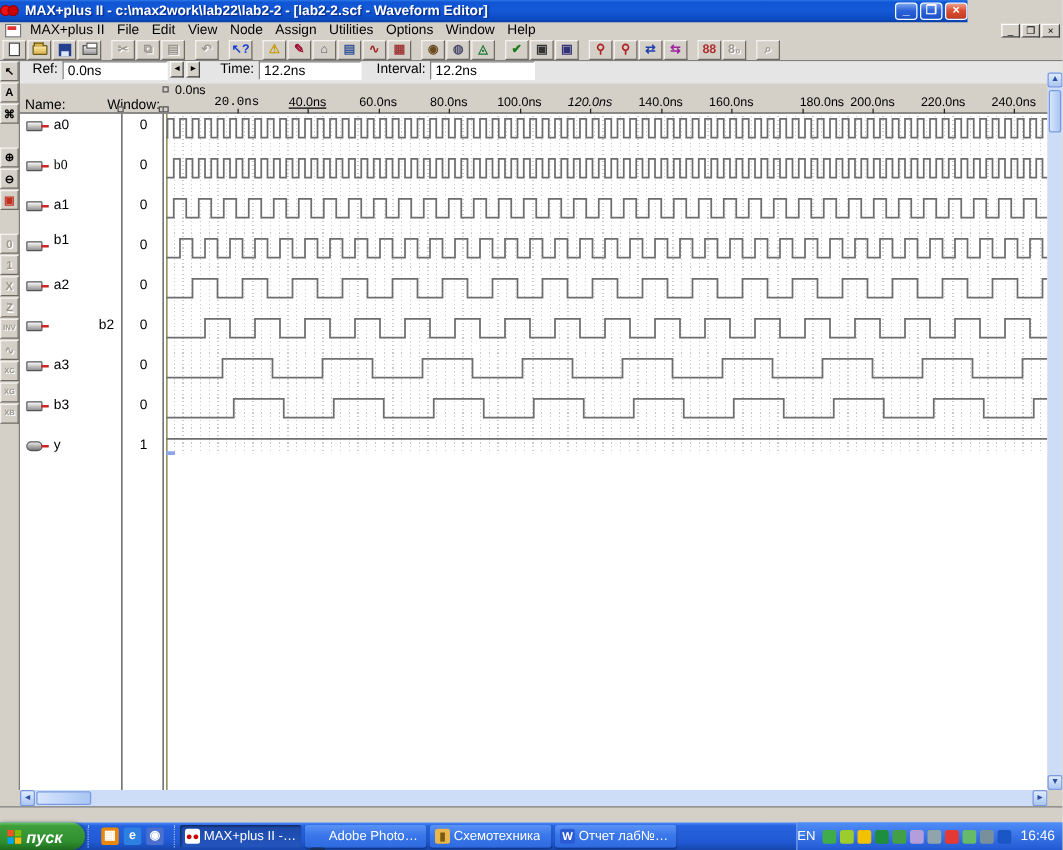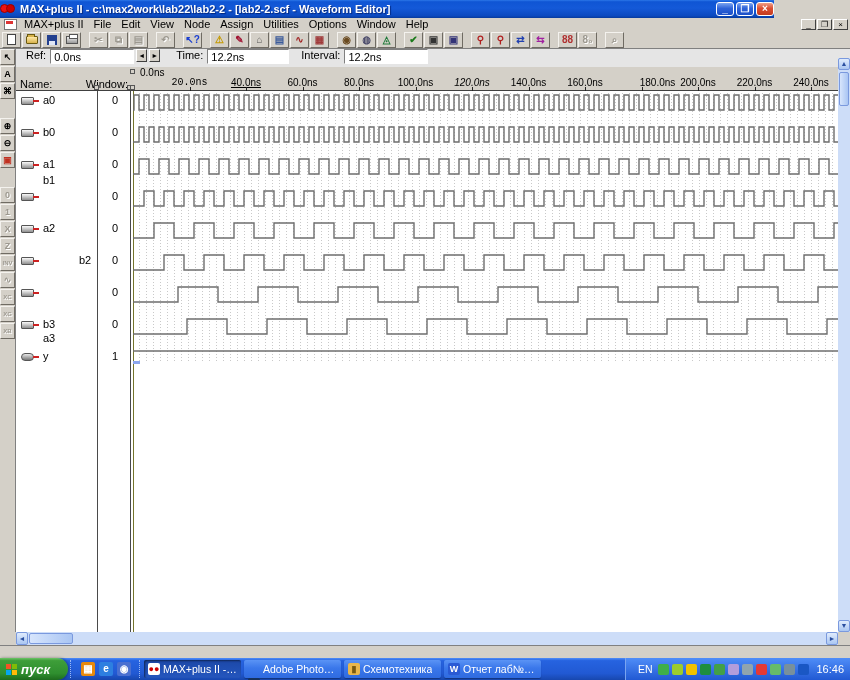--- a/index.html
+++ b/index.html
@@ -107,21 +107,21 @@
   .flag i:nth-child(1){background:#f35325}.flag i:nth-child(2){background:#81bc06}
   .flag i:nth-child(3){background:#05a6f0}.flag i:nth-child(4){background:#ffba08}
   .ql { display:flex; align-items:center; gap:4px; padding:0 6px; }
   .ql-icon { width:14px; height:14px; border-radius:2px; font-size:10px; font-weight:bold; color:#fff; text-align:center; line-height:14px; }
   .tb-div { width:3px; height:18px; border-left:1px dotted #9ab8f5; margin:0 2px; }
   .task { width:97px; height:18px; margin-right:3px; border-radius:2px; display:flex; align-items:center; gap:3px; padding:0 4px;
     background:linear-gradient(180deg,#5a93f5,#3a77ea 45%,#2f6be0); color:#fff; box-shadow:0 1px 1px rgba(0,0,0,.3); }
   .task.active { background:linear-gradient(180deg,#1c48a8,#2456be); box-shadow:inset 1px 1px 2px rgba(0,0,0,.5); }
   .task .t-label { white-space:nowrap; overflow:hidden; text-overflow:ellipsis; font-size:10.5px; }
   .task-icon { flex:0 0 auto; width:12px; height:12px; border-radius:2px; font-size:9px; font-weight:bold; line-height:12px; text-align:center; color:#fff; }
-  .tray { margin-left:auto; height:22px; display:flex; align-items:center; gap:3px; padding:0 6px 0 12px;
+  .tray { margin-left:auto; height:22px; display:flex; align-items:center; gap:3px; padding:0 6px 0 0;
     background:linear-gradient(180deg,#4f8df8,#2159d3); border-left:1px solid #7aa4f0; }
   .lang { color:#fff; font-size:10.5px; margin-right:3px; }
   .tray-ico { width:11px; height:11px; border-radius:2px; }
   .clock { color:#fff; font-size:11px; margin-left:4px; }
 </style>
 </head>
 <body>
 
 <div class="screen">
 
@@ -323,36 +323,36 @@
         <path d="M0 147 L21 147 L21 132 L41 132 L41 147 L61 147 L61 132 L81 132 L81 147 L101 147 L101 132 L121 132 L121 147 L141 147 L141 132 L161 132 L161 147 L181 147 L181 132 L201 132 L201 147 L221 147 L221 132 L241 132 L241 147 L261 147 L261 132 L281 132 L281 147 L301 147 L301 132 L321 132 L321 147 L341 147 L341 132 L361 132 L361 147 L381 147 L381 132 L401 132 L401 147 L421 147 L421 132 L441 132 L441 147 L461 147 L461 132 L481 132 L481 147 L501 147 L501 132 L521 132 L521 147 L541 147 L541 132 L561 132 L561 147 L581 147 L581 132 L601 132 L601 147 L621 147 L621 132 L641 132 L641 147 L661 147 L661 132 L681 132 L681 147 L701 147 L701 132 L705 132" fill="none" stroke="#6e6e6e" stroke-width="1.4"></path>
         <path d="M0 179 L31 179 L31 164 L51 164 L51 179 L71 179 L71 164 L91 164 L91 179 L111 179 L111 164 L131 164 L131 179 L151 179 L151 164 L171 164 L171 179 L191 179 L191 164 L211 164 L211 179 L231 179 L231 164 L251 164 L251 179 L271 179 L271 164 L291 164 L291 179 L311 179 L311 164 L331 164 L331 179 L351 179 L351 164 L371 164 L371 179 L391 179 L391 164 L411 164 L411 179 L431 179 L431 164 L451 164 L451 179 L471 179 L471 164 L491 164 L491 179 L511 179 L511 164 L531 164 L531 179 L551 179 L551 164 L571 164 L571 179 L591 179 L591 164 L611 164 L611 179 L631 179 L631 164 L651 164 L651 179 L671 179 L671 164 L691 164 L691 179 L705 179" fill="none" stroke="#6e6e6e" stroke-width="1.4"></path>
         <path d="M0 211 L45 211 L45 196 L85 196 L85 211 L125 211 L125 196 L165 196 L165 211 L205 211 L205 196 L245 196 L245 211 L285 211 L285 196 L325 196 L325 211 L365 211 L365 196 L405 196 L405 211 L445 211 L445 196 L485 196 L485 211 L525 211 L525 196 L565 196 L565 211 L605 211 L605 196 L645 196 L645 211 L685 211 L685 196 L705 196" fill="none" stroke="#6e6e6e" stroke-width="1.4"></path>
         <path d="M0 243 L54 243 L54 228 L94 228 L94 243 L134 243 L134 228 L174 228 L174 243 L214 243 L214 228 L254 228 L254 243 L294 243 L294 228 L334 228 L334 243 L374 243 L374 228 L414 228 L414 243 L454 243 L454 228 L494 228 L494 243 L534 243 L534 228 L574 228 L574 243 L614 243 L614 228 L654 228 L654 243 L694 243 L694 228 L705 228" fill="none" stroke="#6e6e6e" stroke-width="1.4"></path>
         <path d="M0 260 L705 260" fill="none" stroke="#6e6e6e" stroke-width="1.4"></path>
       </svg>
       <span class="pin" style="top: 6px;"></span>
       <span class="sig-name" style="top: 3px;">a0</span>
       <span class="sig-value" style="top: 3px;">0</span>
       <span class="pin" style="top: 38px;"></span>
-      <span class="sig-name" style="top: 35px;">b0</span>
+      <span class="sig-name" style="top: 35px; font-family: Liberation Serif, serif;">b0</span>
       <span class="sig-value" style="top: 35px;">0</span>
       <span class="pin" style="top: 70px;"></span>
       <span class="sig-name" style="top: 67px;">a1</span>
       <span class="sig-value" style="top: 67px;">0</span>
       <span class="pin" style="top: 102px;"></span>
-      <span class="sig-name" style="top: 83px;">b1</span>
+      <span class="sig-name" style="top: 95px;">b1</span>
       <span class="sig-value" style="top: 99px;">0</span>
       <span class="pin" style="top: 134px;"></span>
       <span class="sig-name" style="top: 131px;">a2</span>
       <span class="sig-value" style="top: 131px;">0</span>
       <span class="pin" style="top: 166px;"></span>
       <span class="sig-name" style="top: 163px; padding-left: 36px;">b2</span>
       <span class="sig-value" style="top: 163px;">0</span>
       <span class="pin" style="top: 198px;"></span>
-      <span class="sig-name" style="top: 195px; margin-top: 46px;">a3</span>
+      <span class="sig-name" style="top: 195px;">a3</span>
       <span class="sig-value" style="top: 195px;">0</span>
       <span class="pin" style="top: 230px;"></span>
       <span class="sig-name" style="top: 227px;">b3</span>
       <span class="sig-value" style="top: 227px;">0</span>
       <span class="pin out" style="top: 262px;"></span>
       <span class="sig-name" style="top: 259px;">y</span>
       <span class="sig-value" style="top: 259px;">1</span>
     </div>
 
   <div class="vscroll">

